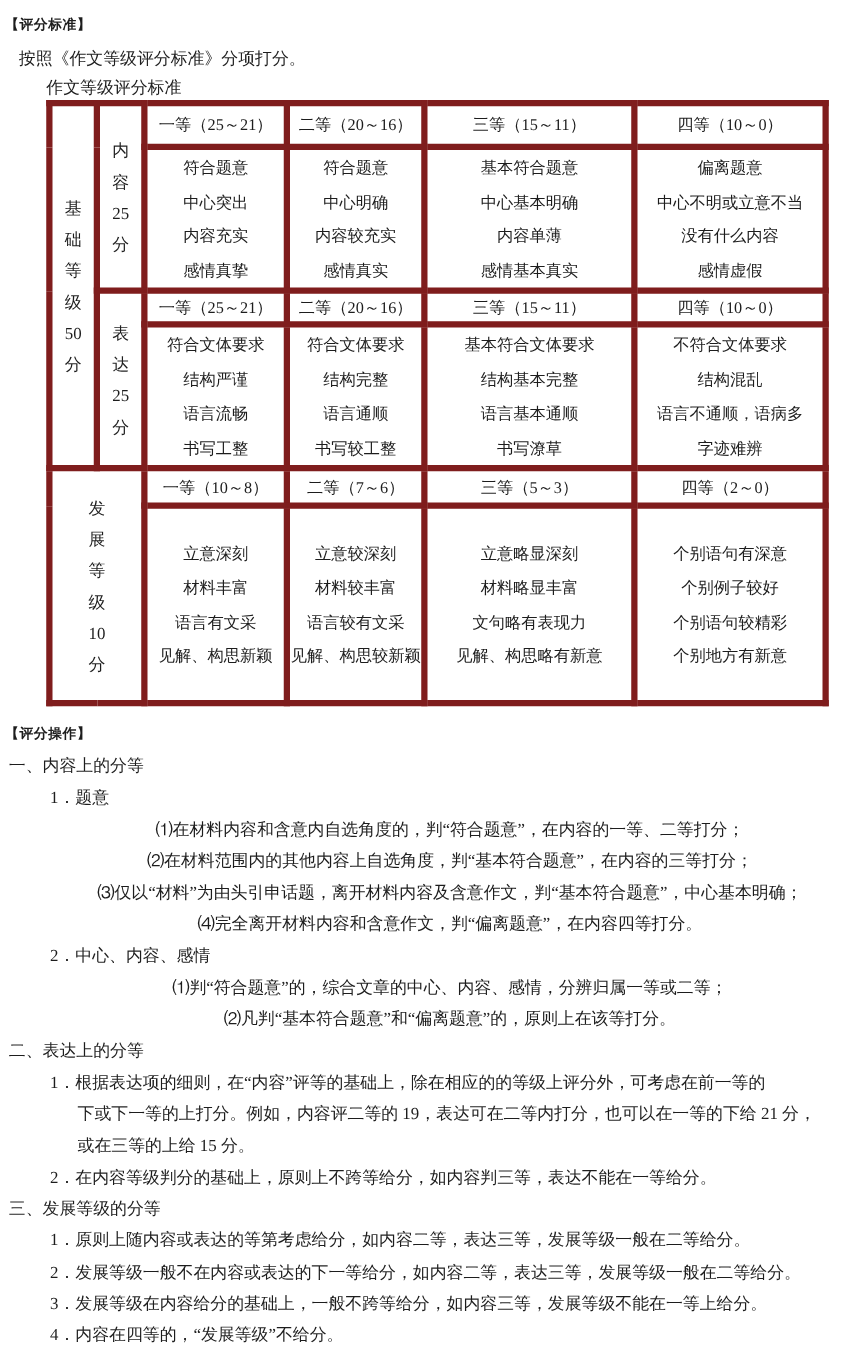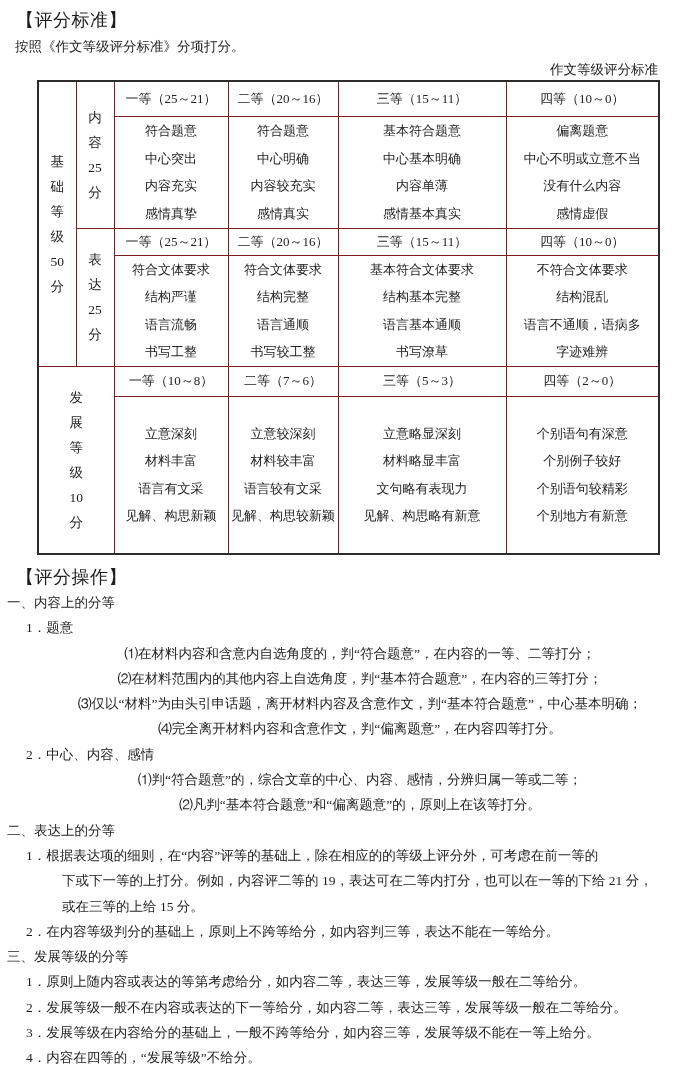--- a/index.html
+++ b/index.html
@@ -2,45 +2,45 @@
 <html><head>
 <meta charset="utf-8">
 <style>
   html, body { margin:0; padding:0; overflow:hidden; }
   body {
     width:691px; height:1077px; background:#ffffff;
     font-family:"Liberation Serif","DejaVu Serif",serif;
     color:#1d1d1d;
   }
   .doc { padding-top:10px; }
-  .sec-title { font-size:18px; font-weight:normal; padding-left:16px; line-height:20px; letter-spacing:0.5px; }
+  .sec-title { font-size:11px; font-weight:bold; padding-left:4px; line-height:20px; letter-spacing:0.5px; }
   .intro { font-size:13.5px; padding-left:15px; margin-top:8px; line-height:17px; }
-  .tbl-title { font-size:13.5px; width:621px; margin-left:37px; margin-top:6px; text-align:right; line-height:17px; }
+  .tbl-title { font-size:13.5px; width:621px; margin-left:37px; margin-top:6px; text-align:left; line-height:17px; }
 
   table.grading {
     border-collapse:collapse; table-layout:fixed;
     width:621px; margin:2px 0 0 37px;
     font-size:13px; border:2px solid #2c2c2c;
   }
-  table.grading td { border:1px solid #7f1d1d; text-align:center; vertical-align:middle; padding:0; }
+  table.grading td { border:5px solid #7f1d1d; text-align:center; vertical-align:middle; padding:0; }
   .vlabel { white-space:pre-line; line-height:25px; font-size:13.5px; }
   .hcell  { font-size:13px; }
   .ccell  { white-space:pre-line; line-height:27.5px; font-size:13px; }
   tr.r-head1 { height:35px; }
   tr.r-body1 { height:112px;padding-left:32px; }
   tr.r-head2 { height:27px; }
   tr.r-body2 { height:105px; }
   tr.r-head3 { height:30px; }
   tr.r-body3 { height:158px; }
 
   .ops-title { margin-top:12px; }
   .ops { margin-top:3px; }
   .ops-line { font-size:13.5px; line-height:25.3px; white-space:nowrap; }
   .lvl0 { padding-left:7px; }
-  .lvl1 { padding-left:26px; }
+  .lvl1 { padding-left:40px; }
   .lvl1c{ padding-left:62px; }
   .lvl2 { padding-left:29px;text-align:center; }
 </style>
 </head>
 <body>
 
 <div class="doc">
 
   <div class="sec-title">【评分标准】</div>
   <div class="intro">按照《作文等级评分标准》分项打分。</div>

